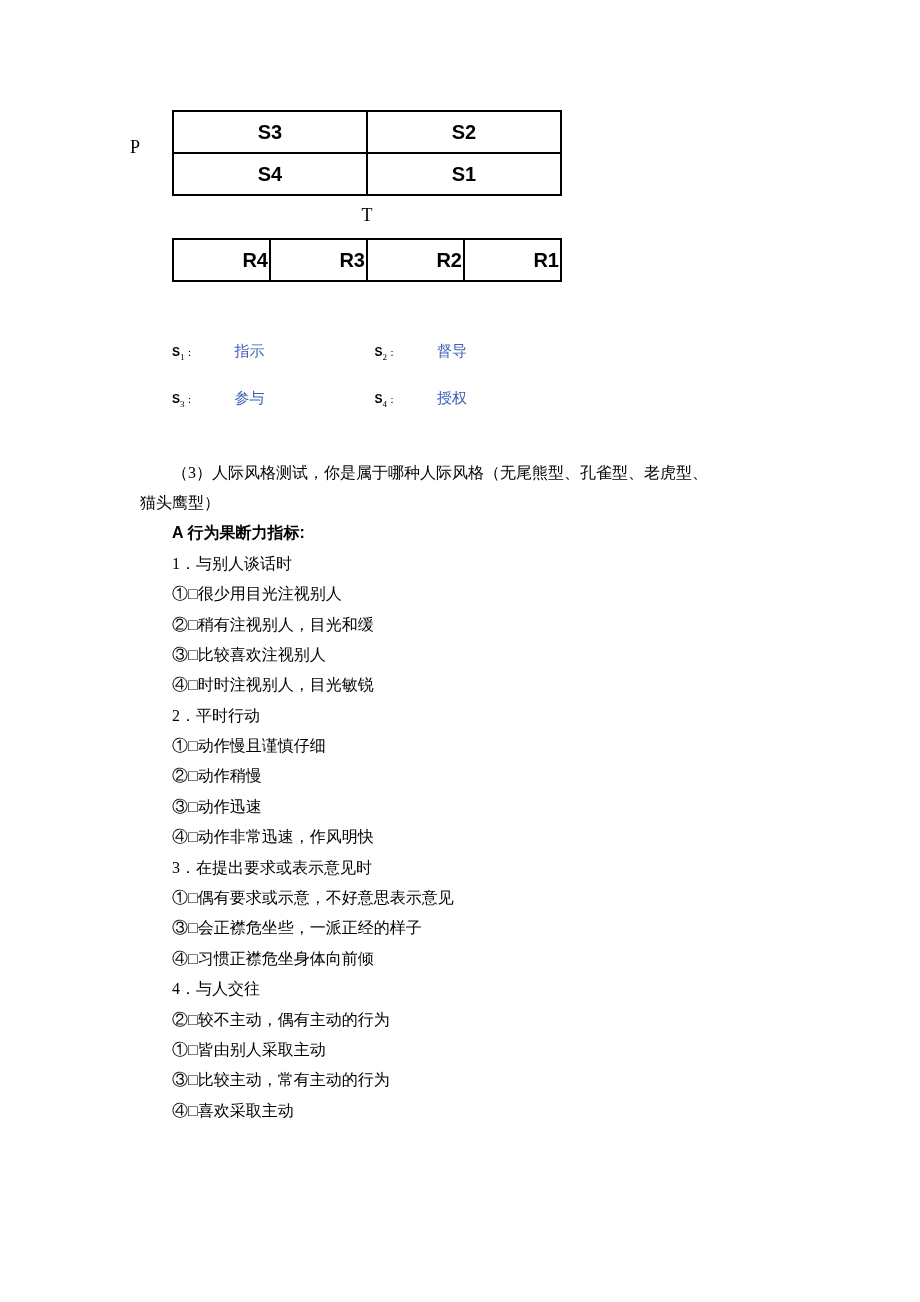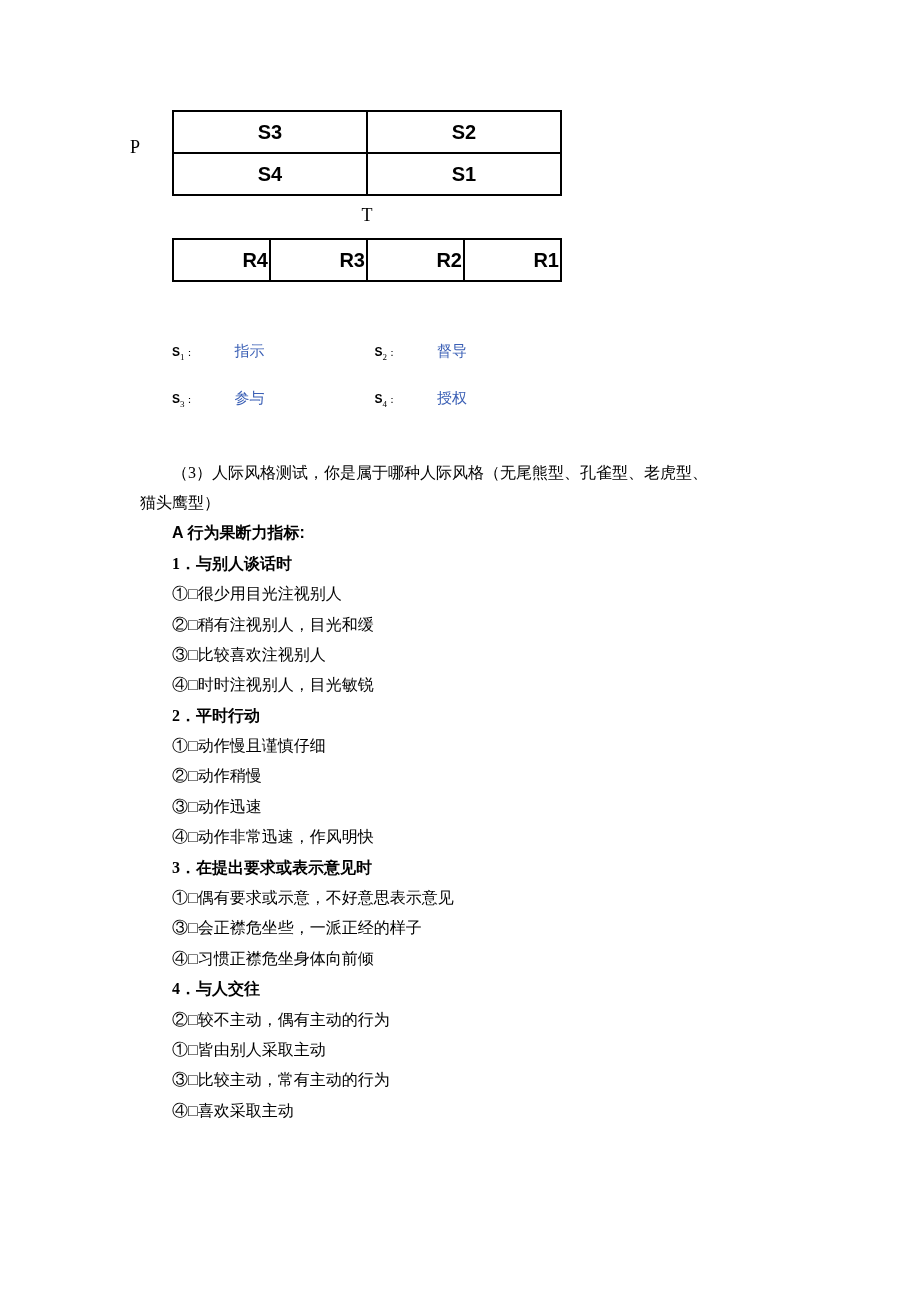--- a/index.html
+++ b/index.html
@@ -99,21 +99,20 @@
   .para-intro {
     text-indent: 2em;
   }
   .section-title {
     text-indent: 2em;
     font-weight: bold;
     font-family: "SimHei", "黑体", sans-serif;
   }
   .q-line {
     text-indent: 2em;
-    font-weight: bold;
   }
   .opt-line {
     text-indent: 2em;
   }
 </style>
 </head>
 <body>
 
 <div class="page">
 

